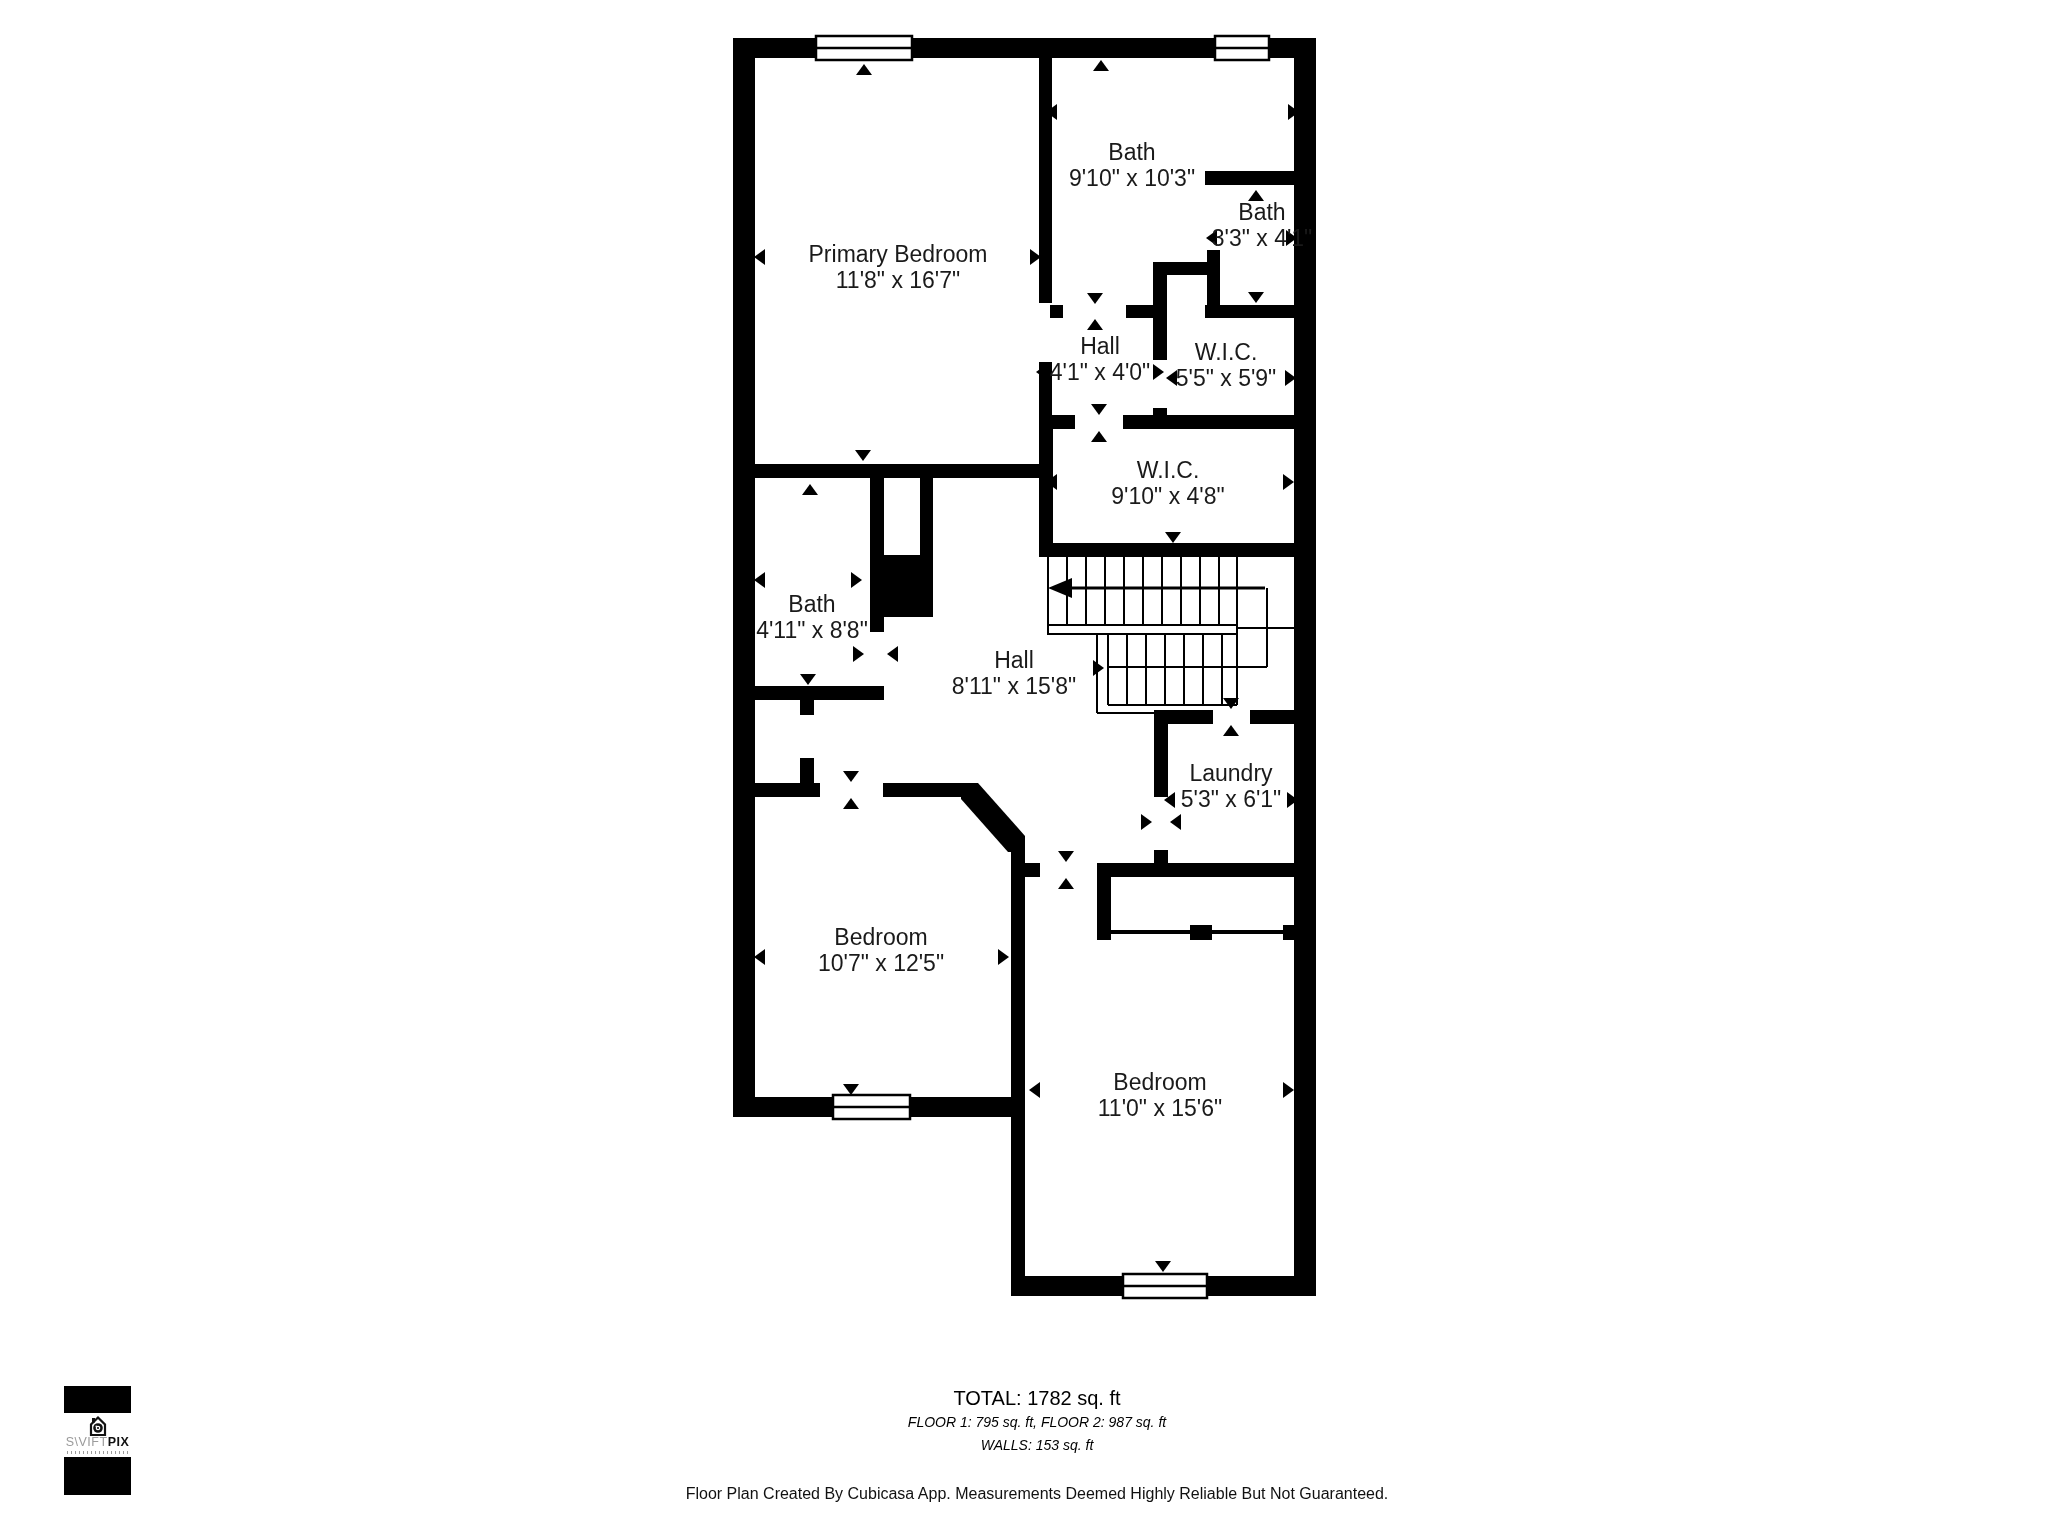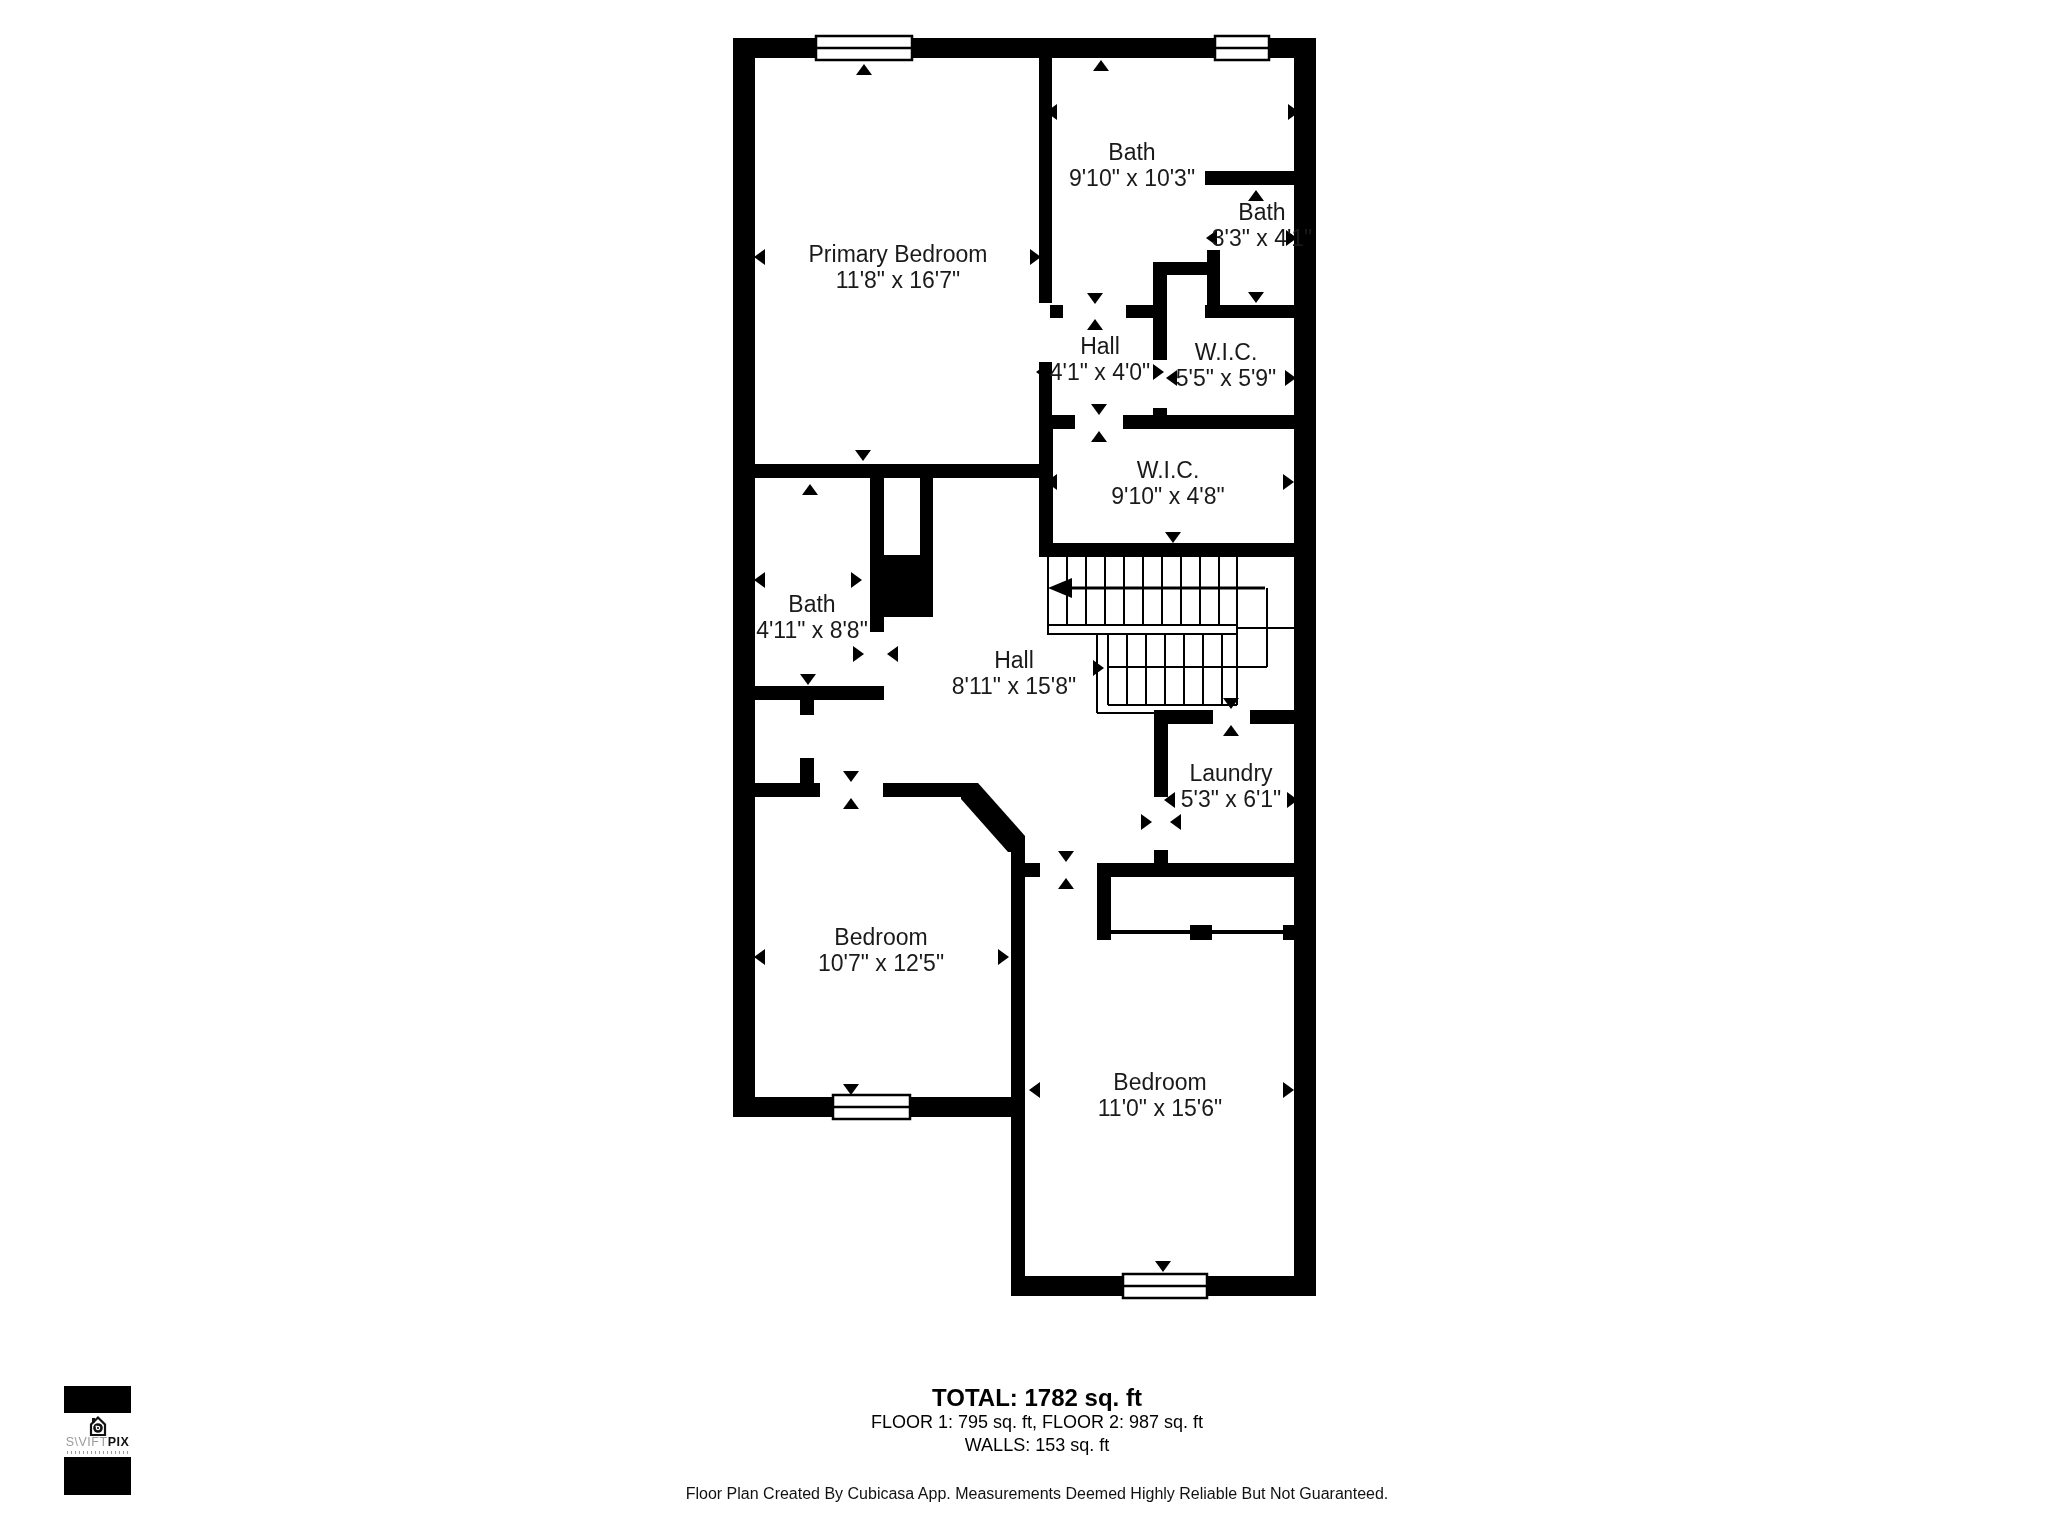--- a/index.html
+++ b/index.html
@@ -1,22 +1,22 @@
 <!DOCTYPE html>
 <html><head>
 <meta charset="utf-8">
 <style>
   html,body{margin:0;padding:0;background:#ffffff;}
   .page{position:relative;width:2048px;height:1536px;background:#ffffff;overflow:hidden;
         font-family:"Liberation Sans",sans-serif;}
   svg text{font-family:"Liberation Sans",sans-serif;fill:#1a1a1a;}
   .room-name,.room-dims{font-size:23px;}
   .footer{position:absolute;left:26px;top:1385px;width:2022px;text-align:center;color:#000;}
-  .footer .total{font-size:24px;font-weight:bold;line-height:26px;}
-  .footer .line{font-size:18px;line-height:23px;}
+  .footer .total{font-size:20px;font-weight:normal;line-height:26px;}
+  .footer .line{font-size:14px;line-height:23px;font-style:italic;}
   .footer .disclaimer{font-size:16px;margin-top:28px;color:#111;}
   .logo{position:absolute;left:64px;top:1386px;width:67px;text-align:center;}
   .logo .block{background:#000;width:67px;}
   .logo .block.top{height:27px;}
   .logo .block.bottom{height:38px;margin-top:3px;}
   .logo .icon-row{height:22px;margin-top:1px;}
   .logo .brand{font-size:12.5px;letter-spacing:.5px;line-height:13px;white-space:nowrap;}
   .logo .brand .light{color:#9b9b9b;font-weight:400;}
   .logo .brand .bold{color:#111;font-weight:bold;}
   .logo .ticks{height:3px;width:62px;margin:2px auto 0 auto;

